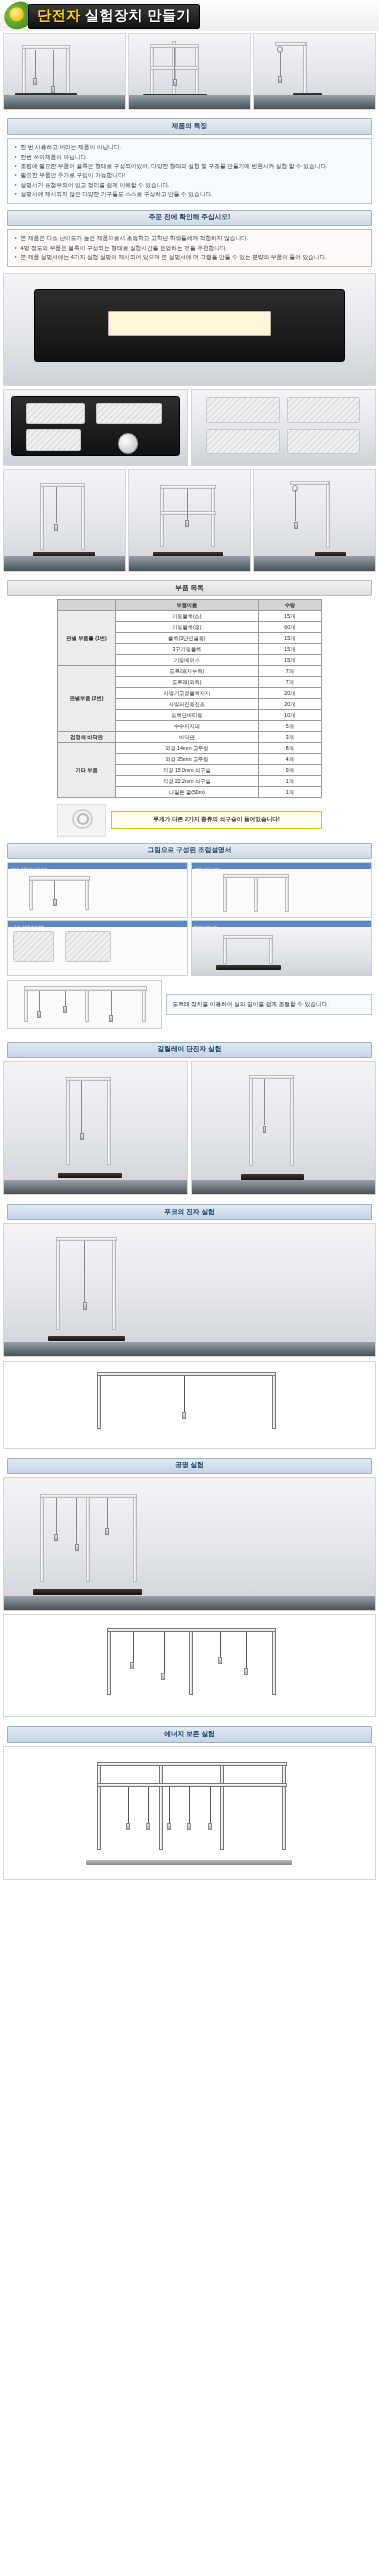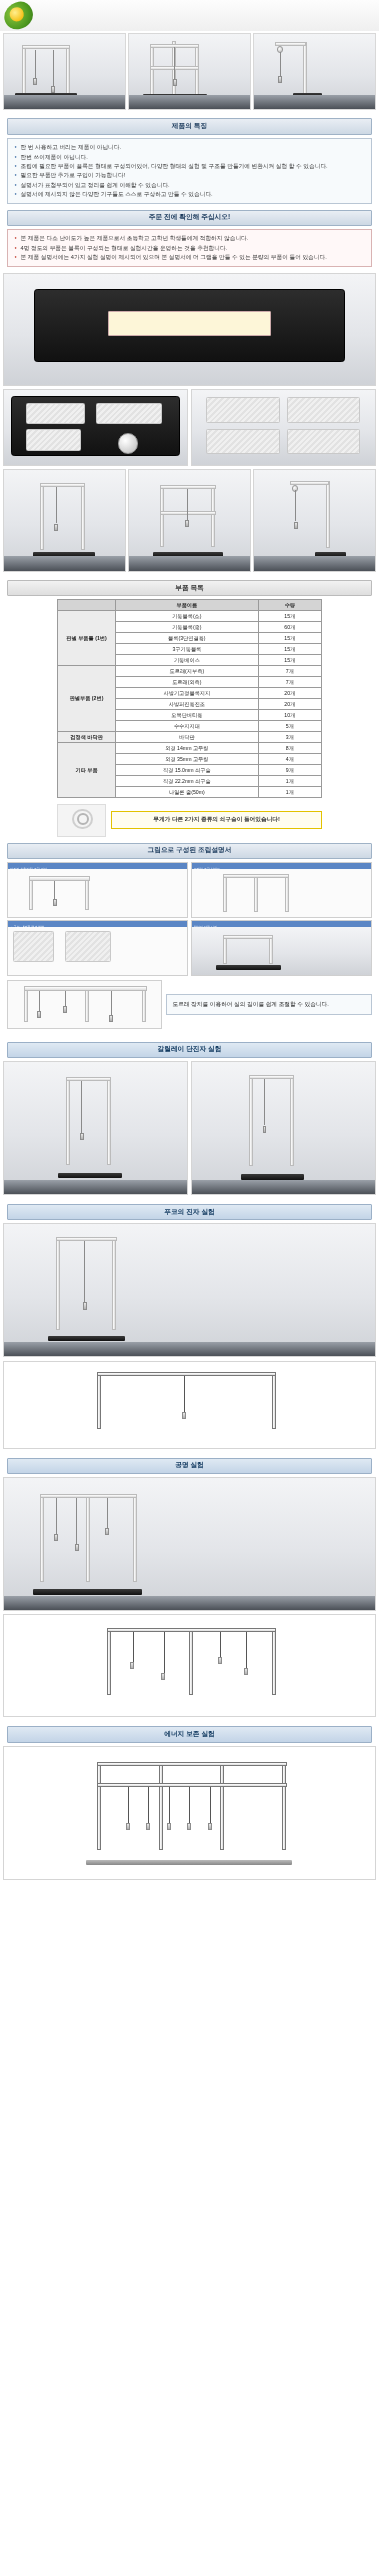--- a/index.html
+++ b/index.html
@@ -143,20 +143,23 @@
     text-align:center; font-size:6.7px; font-weight:bold; color:#123a60; padding:2.6px 0;
   }
 </style>
 </head>
 <body>
 
 <div class="page">
 
   <div class="banner">
     <div class="banner-leaf"></div>
+    <div class="banner-title">
+      <span class="accent">단전자</span><span> 실험장치 만들기</span>
+    </div>
   </div>
 
   <div class="hero">
     <div class="shot">
       <div class="shot-bg"></div>
       <div class="frame-post" style="left:17.5px;top:11.3px;height:52px;"></div>
       <div class="frame-post" style="left:62px;top:11.3px;height:52px;"></div>
       <div class="frame-beam" style="left:17.5px;top:11.3px;width:48px;"></div>
       <div class="string" style="left:31px;top:15.5px;height:29px;"></div>
       <div class="string" style="left:49px;top:15.5px;height:36px;"></div>

